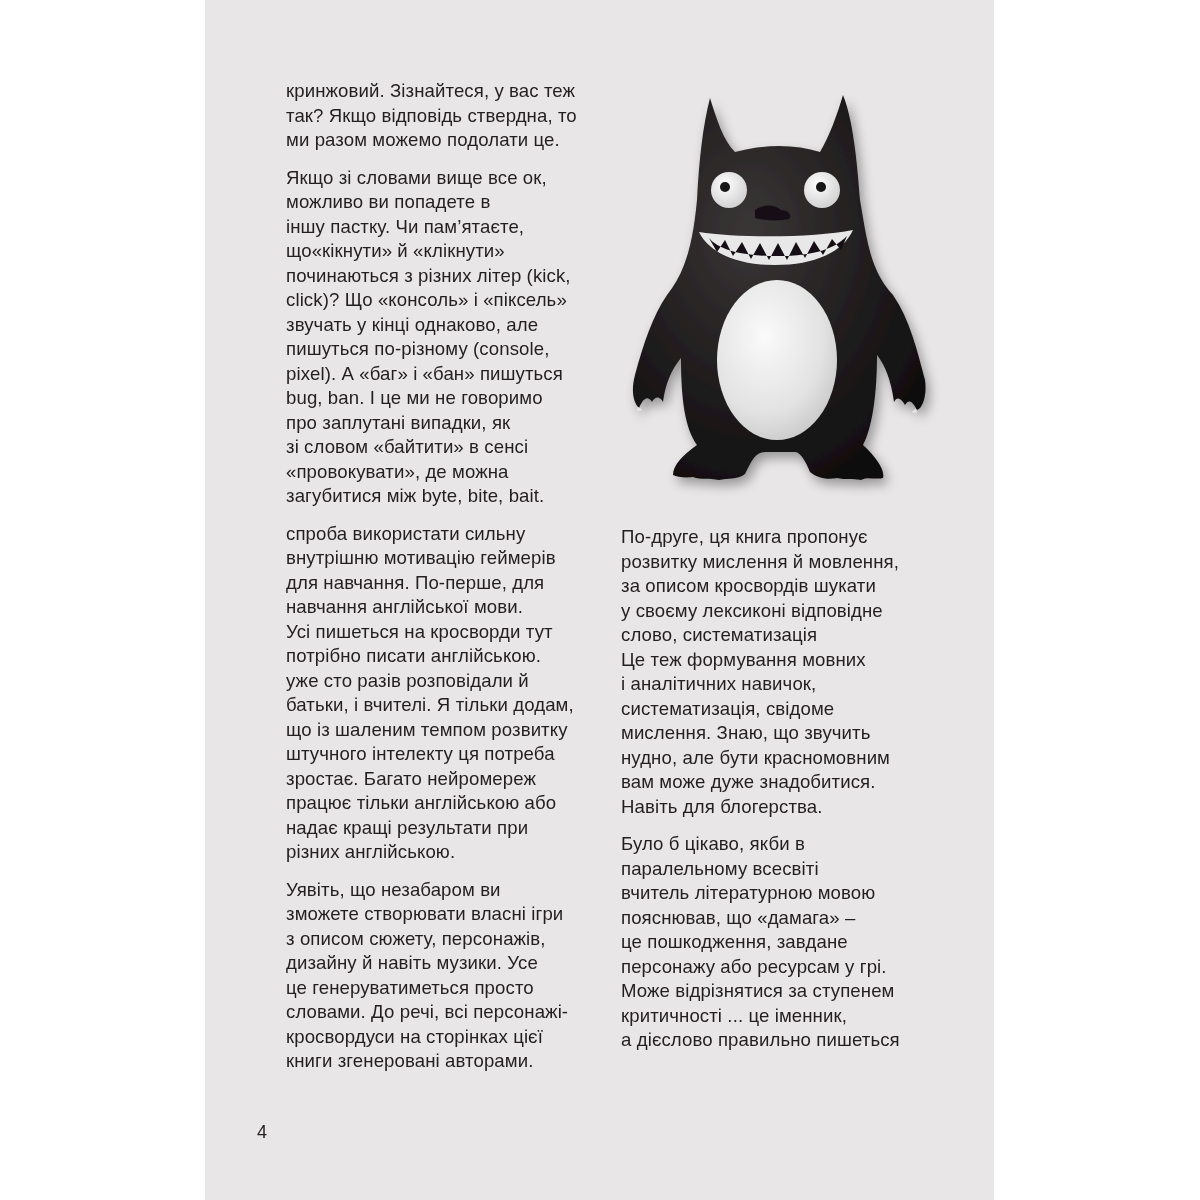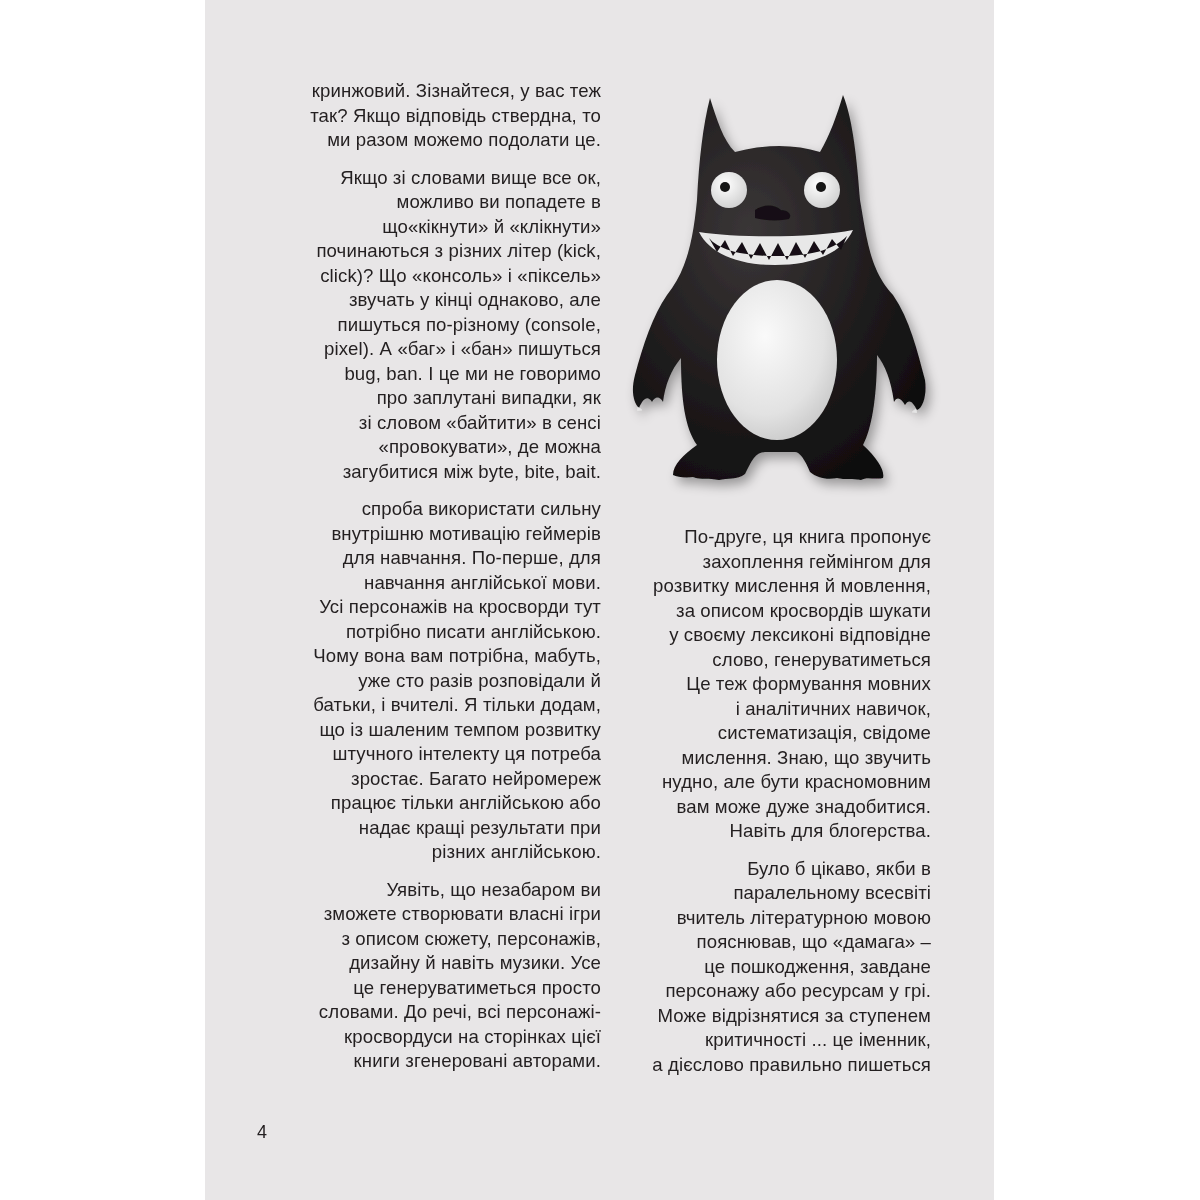--- a/index.html
+++ b/index.html
@@ -21,21 +21,20 @@
       color: #231f20;
     }
     .col {
       position: absolute;
       font-size: 18.6px;
       line-height: 24.5px;
       letter-spacing: 0.1px;
     }
     .col p {
       margin: 0 0 13px 0;
-      text-align: right;
     }
     .col .line {
       display: block;
       white-space: nowrap;
     }
     .col-left {
       left: 81px;
       top: 79px;
       width: 315px;
     }
@@ -154,40 +153,40 @@
 
   <div class="col col-left">
     <p>
       <span class="line">кринжовий. Зізнайтеся, у вас теж</span>
       <span class="line">так? Якщо відповідь ствердна, то</span>
       <span class="line">ми разом можемо подолати це.</span>
     </p>
     <p>
       <span class="line">Якщо зі словами вище все ок,</span>
       <span class="line">можливо ви попадете в</span>
+      <span class="line">іншу пастку. Чи пам’ятаєте,</span>
       <span class="line">що«кікнути» й «клікнути»</span>
       <span class="line">починаються з різних літер (kick,</span>
       <span class="line">click)? Що «консоль» і «піксель»</span>
       <span class="line">звучать у кінці однаково, але</span>
       <span class="line">пишуться по-різному (console,</span>
       <span class="line">pixel). А «баг» і «бан» пишуться</span>
       <span class="line">bug, ban. І це ми не говоримо</span>
       <span class="line">про заплутані випадки, як</span>
       <span class="line">зі словом «байтити» в сенсі</span>
       <span class="line">«провокувати», де можна</span>
       <span class="line">загубитися між byte, bite, bait.</span>
     </p>
     <p>
       <span class="line">спроба використати сильну</span>
       <span class="line">внутрішню мотивацію геймерів</span>
       <span class="line">для навчання. По-перше, для</span>
       <span class="line">навчання англійської мови.</span>
-      <span class="line">Усі персонажів на кросворди тут</span>
+      <span class="line">Усі пишеться на кросворди тут</span>
       <span class="line">потрібно писати англійською.</span>
-      <span class="line">Чому вона вам потрібна, мабуть,</span>
       <span class="line">уже сто разів розповідали й</span>
       <span class="line">батьки, і вчителі. Я тільки додам,</span>
       <span class="line">що із шаленим темпом розвитку</span>
       <span class="line">штучного інтелекту ця потреба</span>
       <span class="line">зростає. Багато нейромереж</span>
       <span class="line">працює тільки англійською або</span>
       <span class="line">надає кращі результати при</span>
       <span class="line">різних англійською.</span>
     </p>
     <p>
@@ -198,25 +197,24 @@
       <span class="line">це генеруватиметься просто</span>
       <span class="line">словами. До речі, всі персонажі-</span>
       <span class="line">кросвордуси на сторінках цієї</span>
       <span class="line">книги згенеровані авторами.</span>
     </p>
   </div>
 
   <div class="col col-right">
     <p>
       <span class="line">По-друге, ця книга пропонує</span>
-      <span class="line">захоплення геймінгом для</span>
       <span class="line">розвитку мислення й мовлення,</span>
       <span class="line">за описом кросвордів шукати</span>
       <span class="line">у своєму лексиконі відповідне</span>
-      <span class="line">слово, генеруватиметься</span>
+      <span class="line">слово, систематизація</span>
       <span class="line">Це теж формування мовних</span>
       <span class="line">і аналітичних навичок,</span>
       <span class="line">систематизація, свідоме</span>
       <span class="line">мислення. Знаю, що звучить</span>
       <span class="line">нудно, але бути красномовним</span>
       <span class="line">вам може дуже знадобитися.</span>
       <span class="line">Навіть для блогерства.</span>
     </p>
     <p>
       <span class="line">Було б цікаво, якби в</span>

